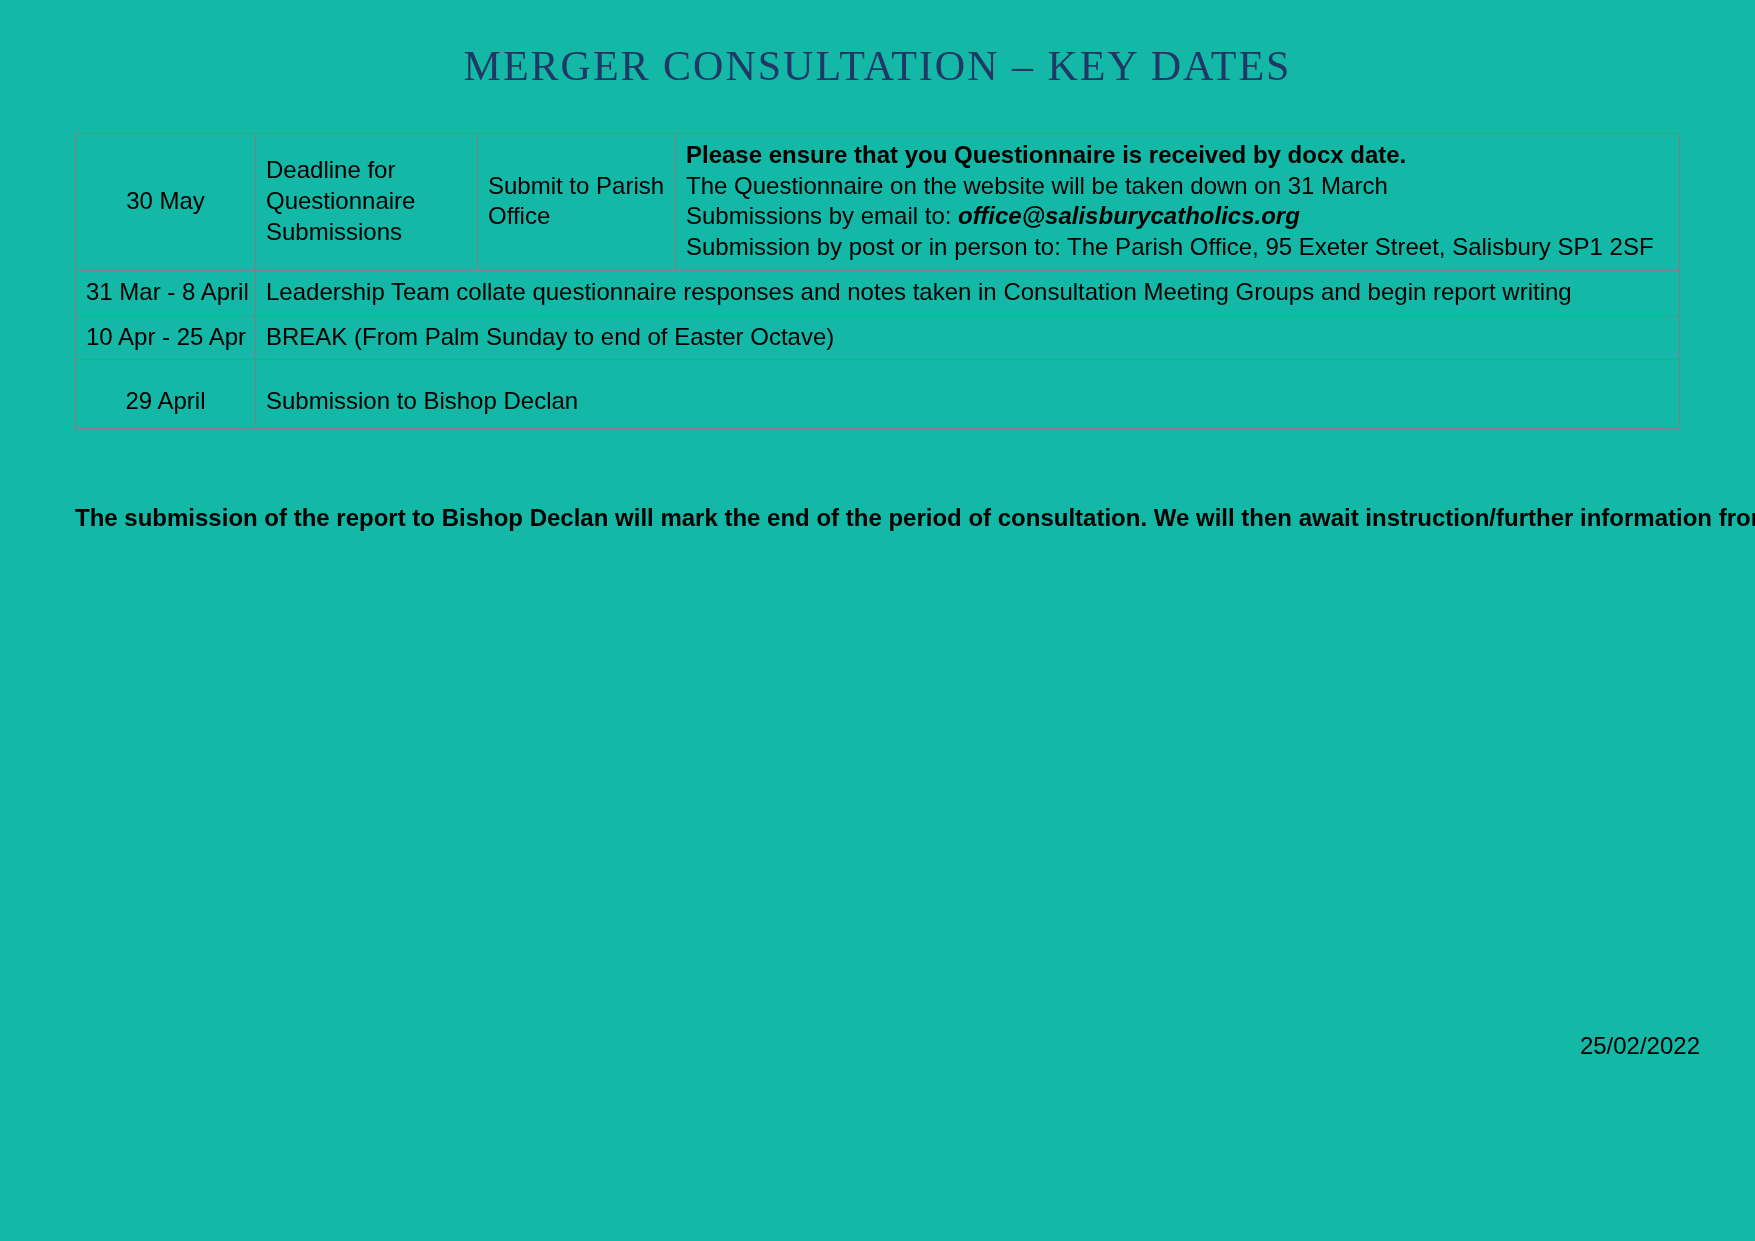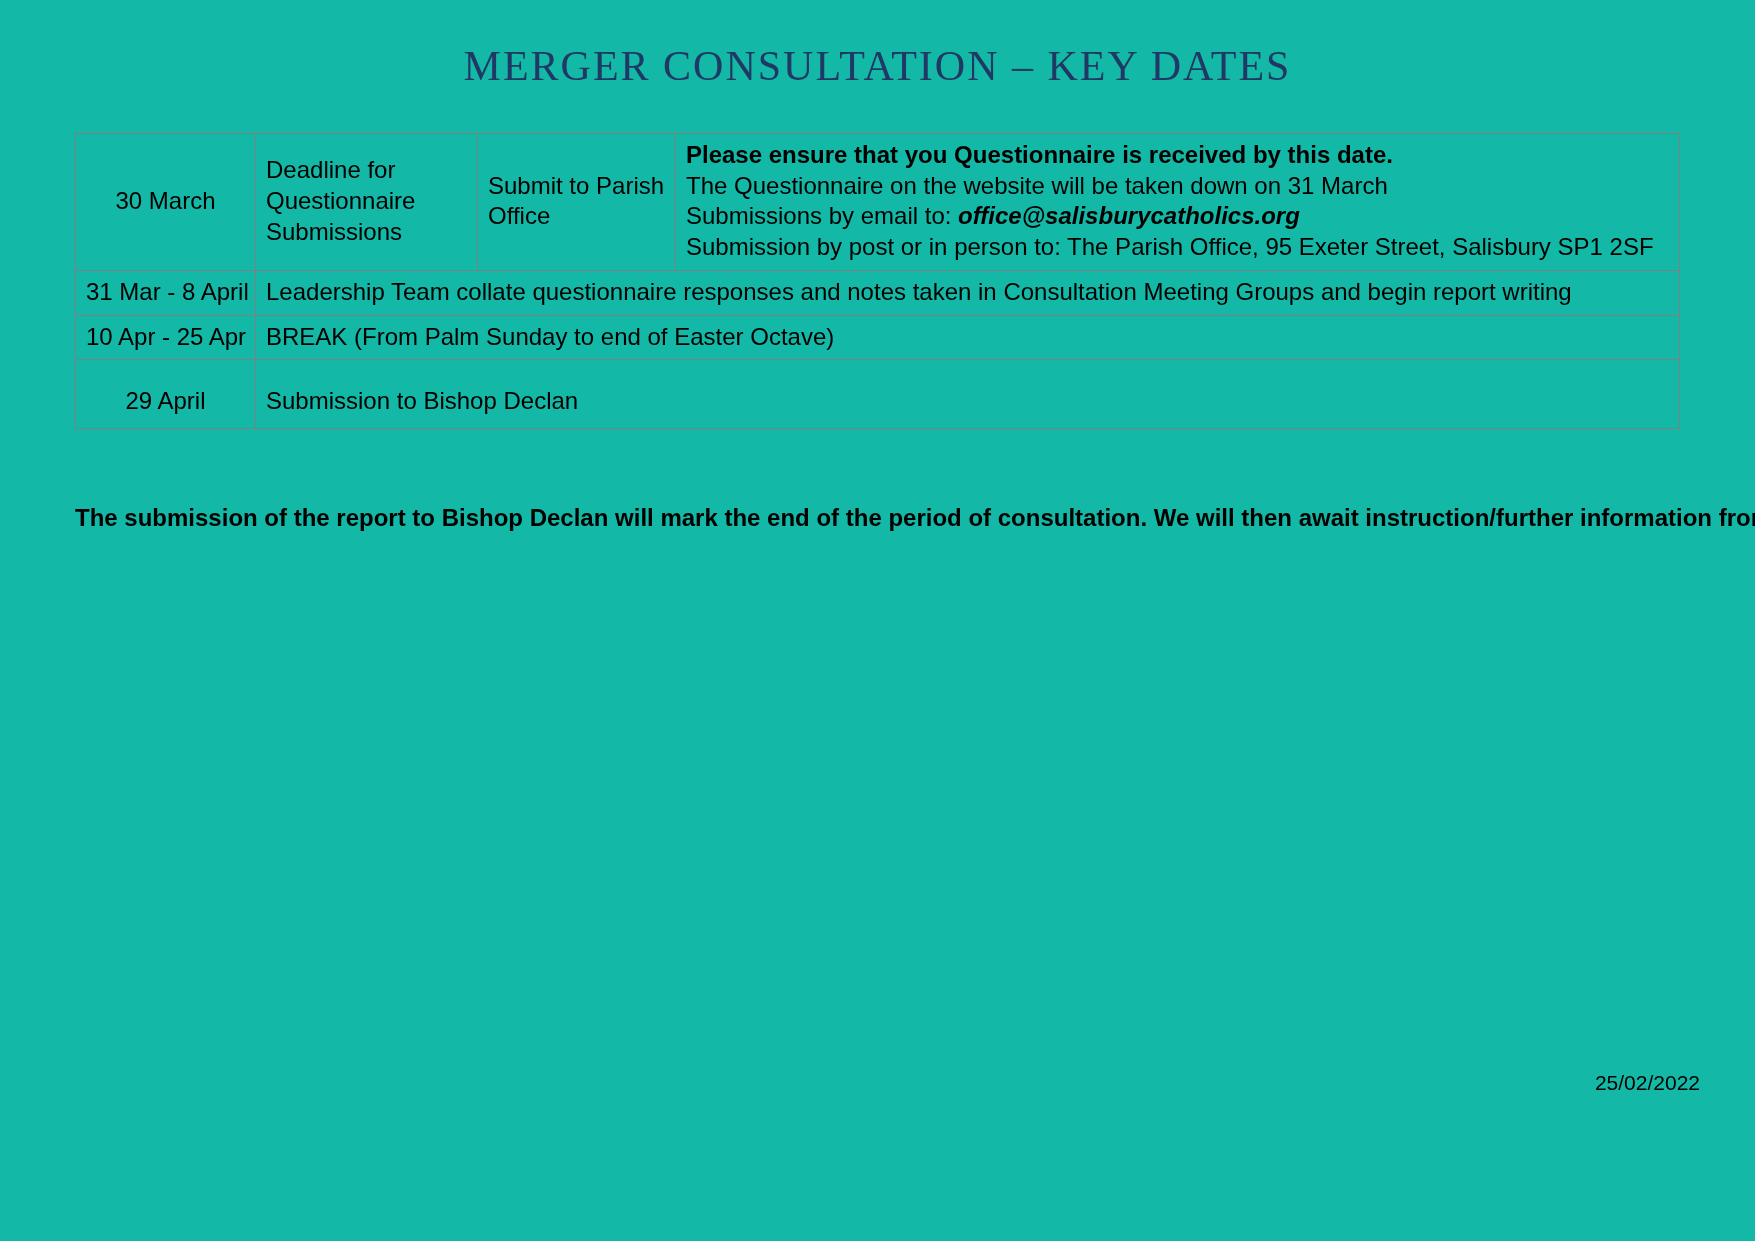--- a/index.html
+++ b/index.html
@@ -115,22 +115,22 @@
     font-size: 24px;
     font-weight: bold;
     white-space: nowrap;
     color: #000;
   }
 
   
   .footer {
     position: absolute;
     right: 55px;
-    top: 1067px;
-    font-size: 21px;
+    top: 1027px;
+    font-size: 24px;
     line-height: 1.55;
     color: #000;
   }
   .footer-line { display: block; white-space: nowrap; }
 </style>
 </head>
 <body>
 
 <div class="page">
 
@@ -138,25 +138,25 @@
 
   <table class="key-dates-table">
     <colgroup>
       <col class="col-date">
       <col class="col-label">
       <col class="col-submit">
       <col class="col-details">
     </colgroup>
     <tbody>
       <tr>
-        <td class="cell-date-top">30 March</td>
+        <td class="cell-date-top">30 May</td>
         <td class="cell-label-top">Deadline for Questionnaire Submissions</td>
         <td class="cell-submit-top">Submit to Parish Office</td>
         <td class="cell-details">
-          <span class="details-line bold">Please ensure that you Questionnaire is received by this date.</span>
+          <span class="details-line bold">Please ensure that you Questionnaire is received by docx date.</span>
           <span class="details-line">The Questionnaire on the website will be taken down on 31 March</span>
           <span class="details-line"><span>Submissions by email to: </span><span class="email-bold-italic">office@salisburycatholics.org</span></span>
           <span class="details-line">Submission by post or in person to: The Parish Office, 95 Exeter Street, Salisbury SP1 2SF</span>
         </td>
       </tr>
 
 
       <tr>
         <td class="stage-date">31 Mar - 8 April</td>
         <td class="stage-text" colspan="3">Leadership Team collate questionnaire responses and notes taken in Consultation Meeting Groups and begin report writing</td>

